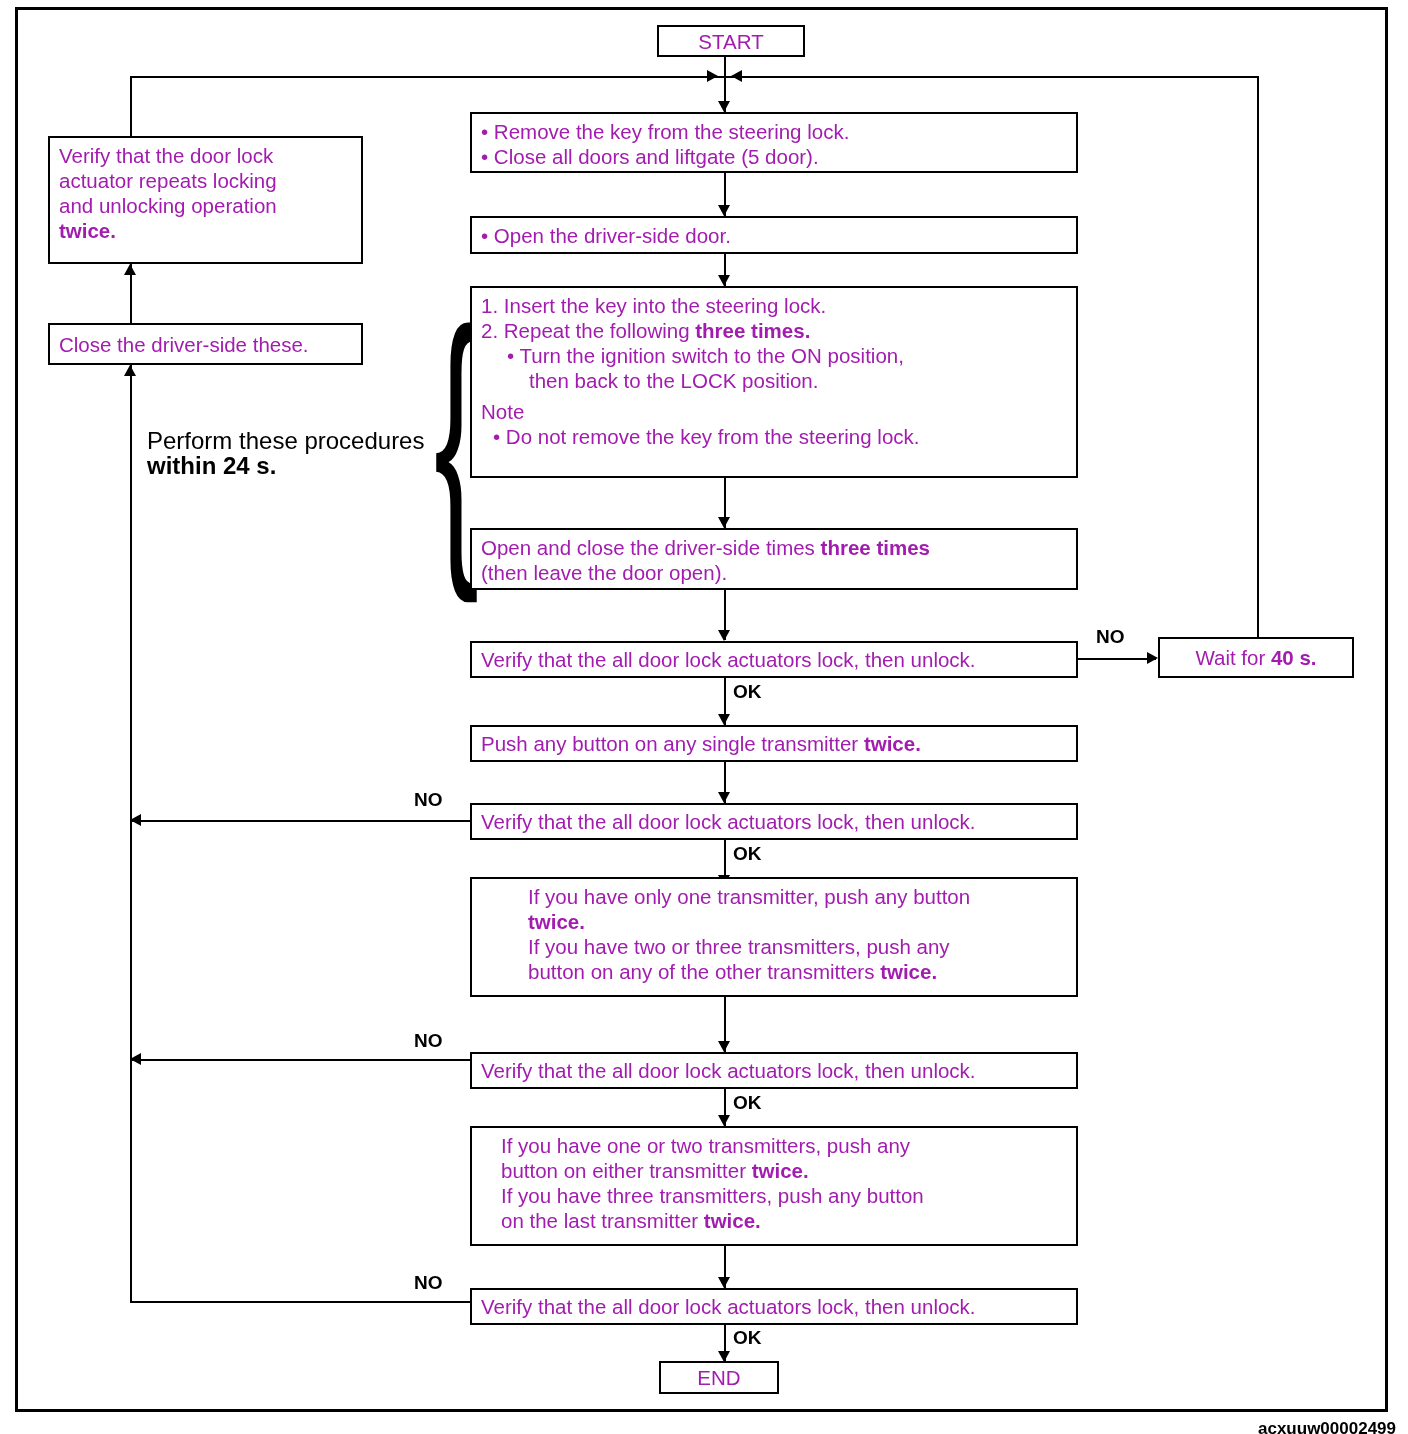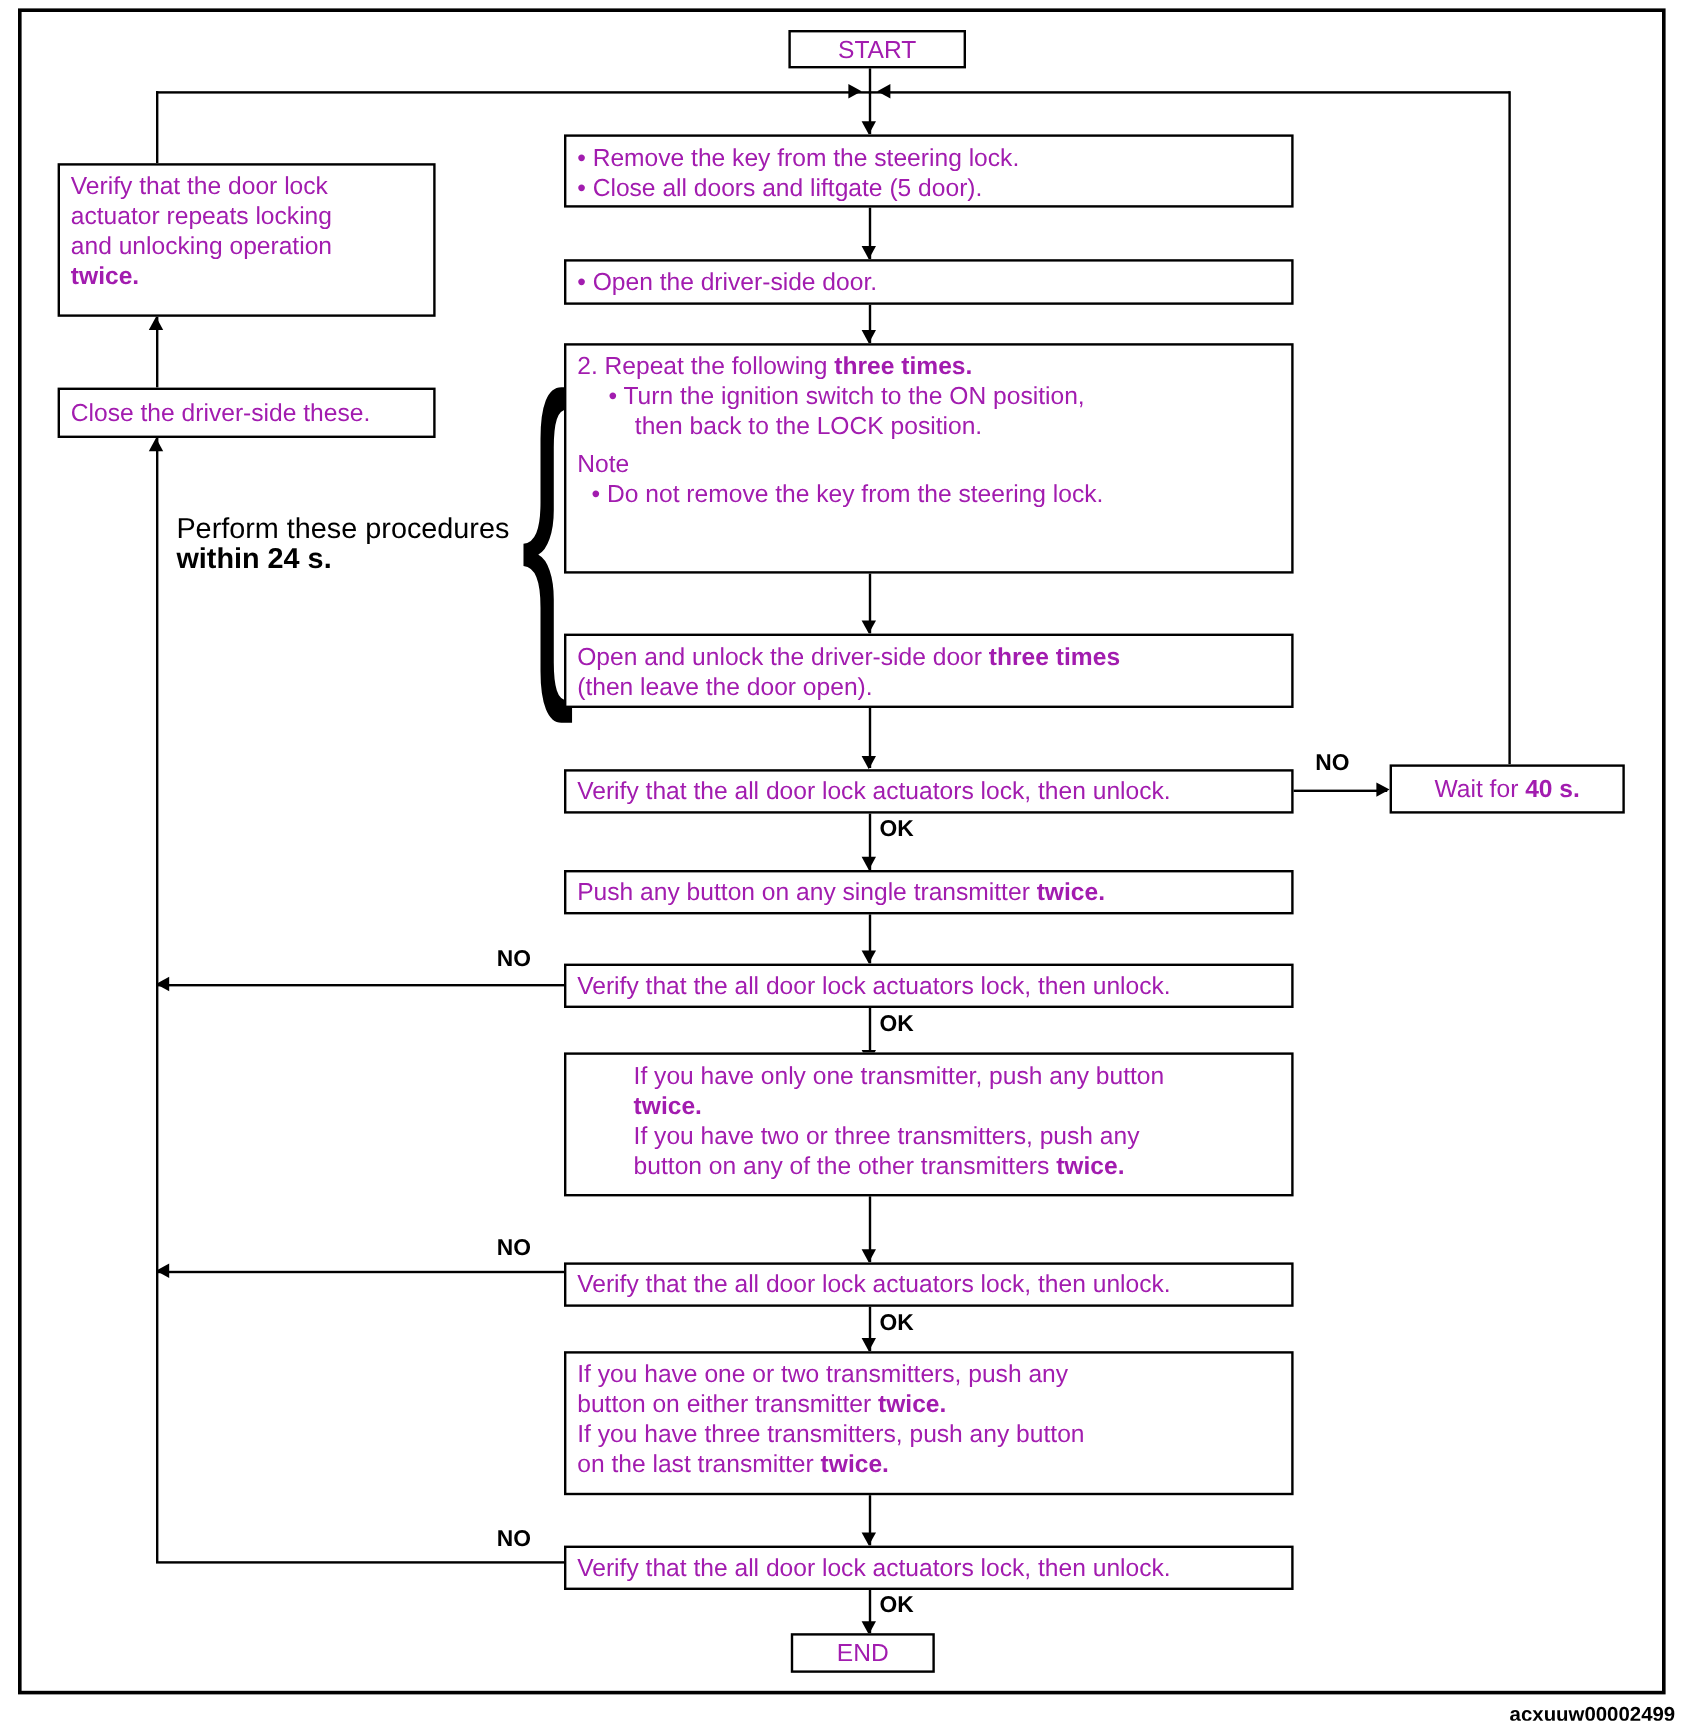--- a/index.html
+++ b/index.html
@@ -100,35 +100,36 @@
 
   <div class="box vcent" style="left:470px;top:216px;width:608px;height:38px;">
     <span class="pad">• Open the driver-side door.</span>
   </div>
 
   <div class="vl" style="left:724px;top:254px;height:32px;"></div>
   <div class="ar-d" style="left:718px;top:275px;"></div>
 
   <div class="box" style="left:470px;top:286px;width:608px;height:192px;">
     <div class="pad">
+      <div>1. Insert the key into the steering lock.</div>
       <div><span>2. Repeat the following </span><b>three times.</b></div>
       <div class="ind1">• Turn the ignition switch to the ON position,</div>
       <div class="ind2">then back to the LOCK position.</div>
       <div style="height:6px;"></div>
       <div>Note</div>
       <div style="padding-left:12px;">• Do not remove the key from the steering lock.</div>
     </div>
   </div>
 
   <div class="vl" style="left:724px;top:478px;height:50px;"></div>
   <div class="ar-d" style="left:718px;top:517px;"></div>
 
   <div class="box" style="left:470px;top:528px;width:608px;height:62px;">
     <div class="pad">
-      <div><span>Open and unlock the driver-side door </span><b>three times</b></div>
+      <div><span>Open and close the driver-side times </span><b>three times</b></div>
       <div>(then leave the door open).</div>
     </div>
   </div>
 
   <div class="vl" style="left:724px;top:590px;height:50px;"></div>
   <div class="ar-d" style="left:718px;top:630px;"></div>
 
   <div class="box vcent" style="left:470px;top:641px;width:608px;height:37px;">
     <span class="pad">Verify that the all door lock actuators lock, then unlock.</span>
   </div>
@@ -180,21 +181,21 @@
     <span class="pad">Verify that the all door lock actuators lock, then unlock.</span>
   </div>
   <div class="hl" style="left:130px;top:1059px;width:340px;"></div>
   <div class="ar-l" style="left:130px;top:1053px;"></div>
   <div class="lbl" style="left:414px;top:1030px;">NO</div>
 
   <div class="vl" style="left:724px;top:1089px;height:37px;"></div>
   <div class="ar-d" style="left:718px;top:1115px;"></div>
   <div class="lbl" style="left:733px;top:1092px;">OK</div>
 
-  <div class="box" style="left:470px;top:1126px;width:608px;height:120px;">
+  <div class="box" style="left:470px;top:1126px;width:608px;height:120px;padding-left:20px;">
     <div class="pad">
       <div>If you have one or two transmitters, push any</div>
       <div><span>button on either transmitter </span><b>twice.</b></div>
       <div>If you have three transmitters, push any button</div>
       <div><span>on the last transmitter </span><b>twice.</b></div>
     </div>
   </div>
 
   <div class="vl" style="left:724px;top:1246px;height:42px;"></div>
   <div class="ar-d" style="left:718px;top:1277px;"></div>

